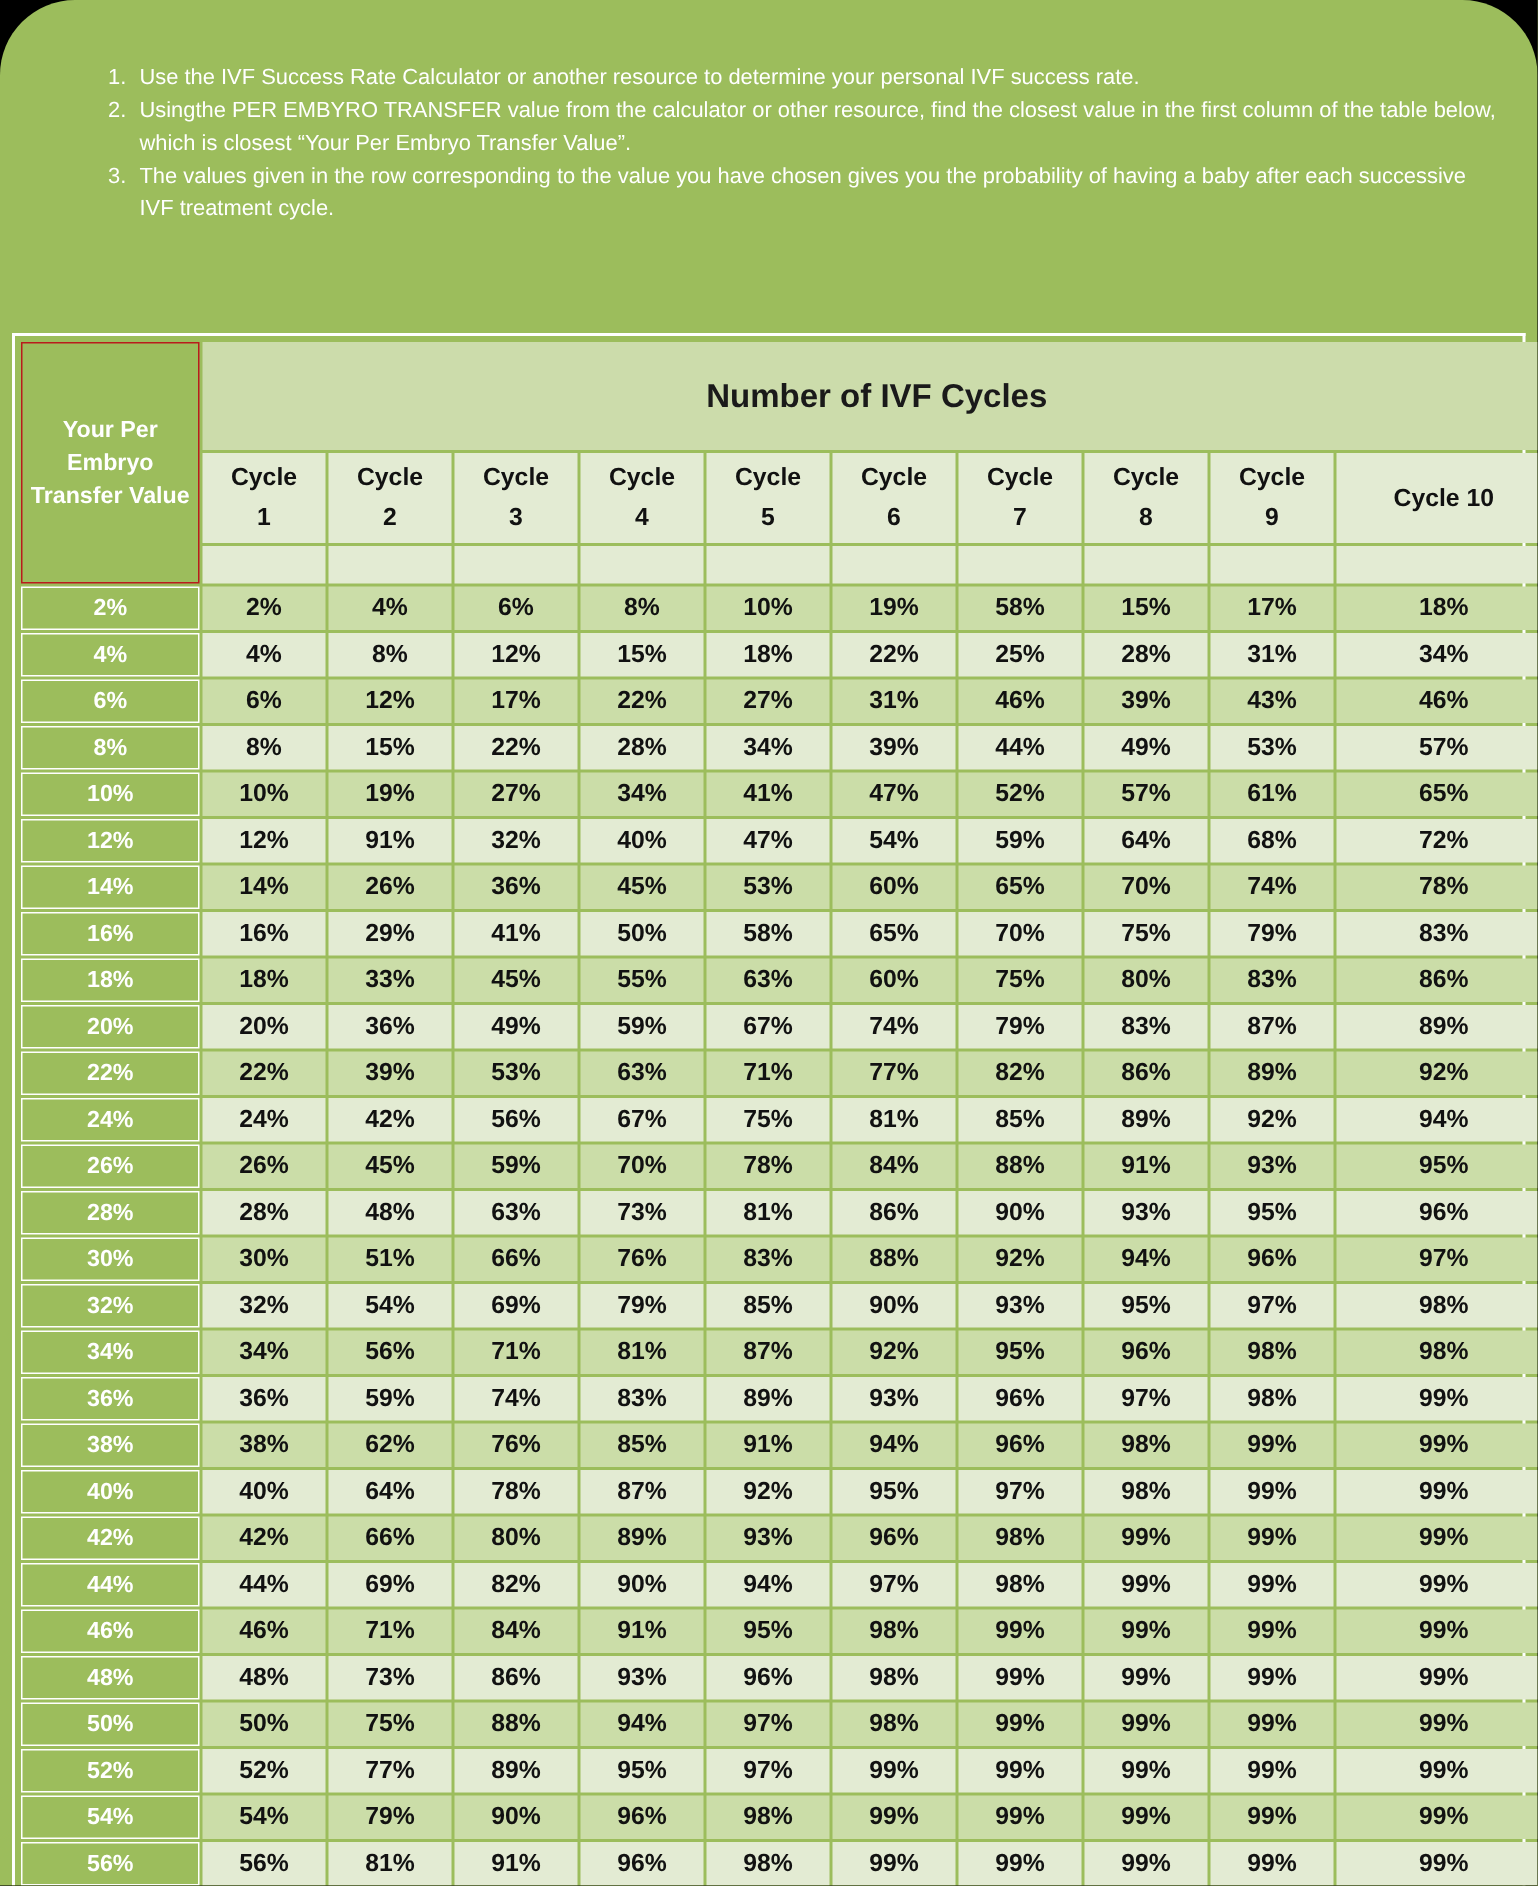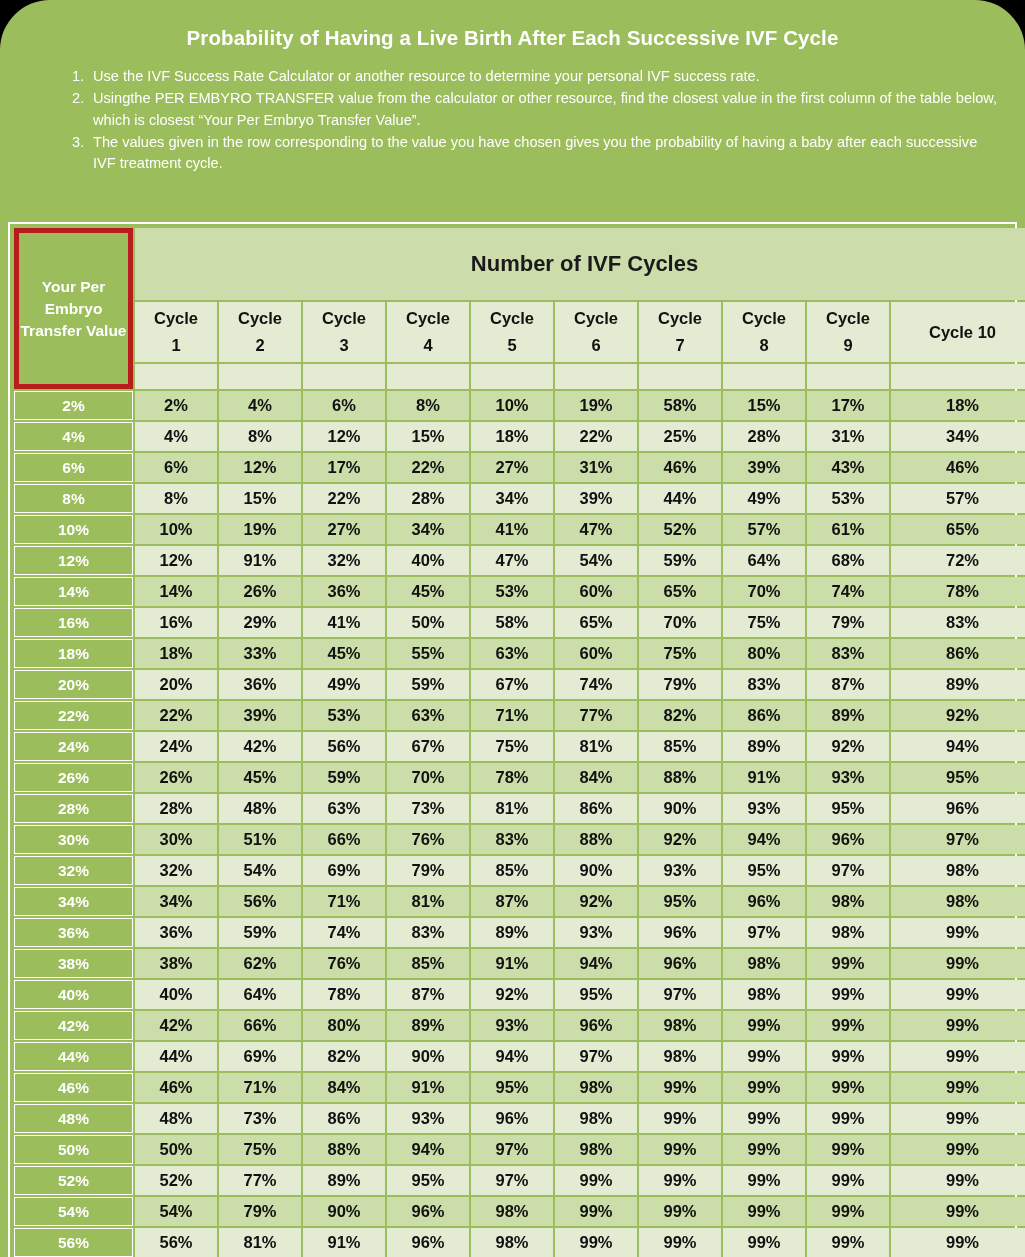--- a/index.html
+++ b/index.html
@@ -93,21 +93,21 @@
   col.c-cycle10{ width: 143px; }
 
   
   .stub-head {
     background: #9cbd5c;
     color: #ffffff;
     font-size: 15.5px;
     line-height: 22px;
     text-align: center;
     vertical-align: middle;
-    border: 5px solid #b91c1c;
+    border: 1px solid #b91c1c;
   }
   .row-label {
     background: #9cbd5c;
     color: #ffffff;
     font-size: 15.5px;
     text-align: right;
     padding-right: 9px;
     border: 1px solid #ffffff;
     height: 27px;
   }
@@ -143,21 +143,20 @@
   }
   tr.odd td.v  { background: #cbdda8; }
   tr.even td.v { background: #e3ebd3; }
 </style>
 </head>
 <body>
 
 <div class="page">
 
   <div class="header-block">
-    <h1 class="main-title">Probability of Having a Live Birth After Each Successive IVF Cycle</h1>
     <ol class="instructions">
         <li>Use the IVF Success Rate Calculator or another resource to determine your personal IVF success rate.</li>
         <li>Usingthe PER EMBYRO TRANSFER value from the calculator or other resource, find the closest value in the first column of the table below, which is closest “Your Per Embryo Transfer Value”.</li>
         <li>The values given in the row corresponding to the value you have chosen gives you the probability of having a baby after each successive IVF treatment cycle.</li>
       </ol>
   </div>
 
   <div class="table-frame">
     <table class="ivf">
       <colgroup>

